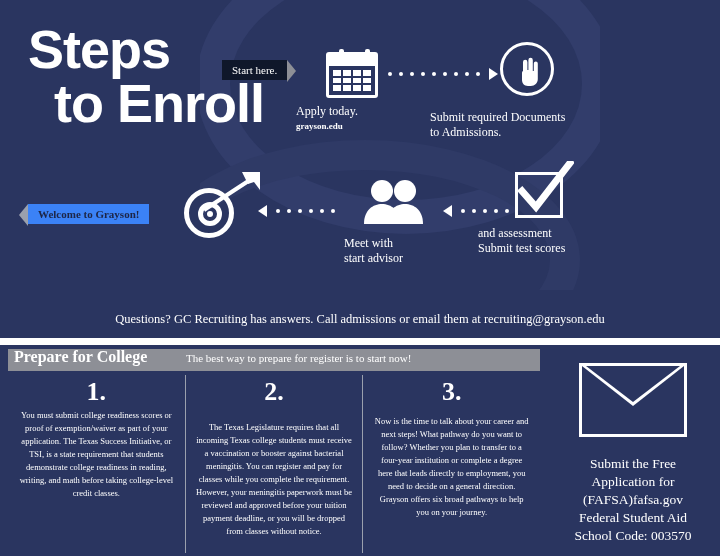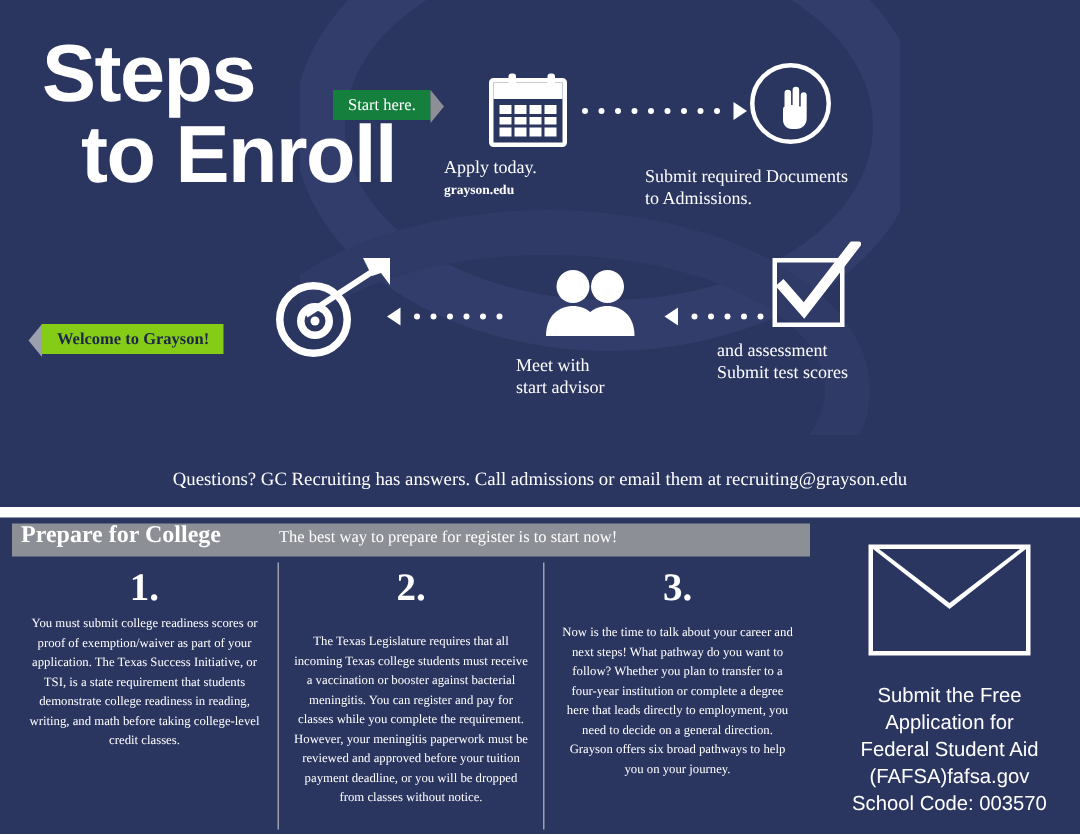--- a/index.html
+++ b/index.html
@@ -68,41 +68,41 @@
     font-family: "Liberation Sans", sans-serif;
     font-weight: bold;
     font-size: 54px;
     line-height: 54px;
     letter-spacing: -1px;
   }
   .steps-title .l2 { padding-left: 26px; display: block; }
 
   .tag {
     position: absolute;
-    background: #15803d;
+    background: #0f172a;
     color: #ffffff;
     font-family: "Liberation Serif", serif;
     font-size: 11px;
     padding: 4px 10px;
     white-space: nowrap;
   }
   .tag.start {
     left: 222px; top: 60px;
   }
   .tag.start:after {
     content: "";
     position: absolute;
     right: -9px; top: 0;
     border-top: 11px solid transparent;
     border-bottom: 11px solid transparent;
     border-left: 9px solid #8d8f96;
   }
   .tag.welcome {
-    left: 28px; top: 216px;
-    background: #84cc16;
+    left: 28px; top: 204px;
+    background: #3b82f6;
     color: #1d2647;
     font-weight: bold;
     font-size: 11px;
   }
   .tag.welcome:before {
     content: "";
     position: absolute;
     left: -9px; top: 0;
     border-top: 11px solid transparent;
     border-bottom: 11px solid transparent;
@@ -257,21 +257,21 @@
     content: "";
     position: absolute;
     left: 4px; top: 0;
     width: 0; height: 0;
     border-left: 47px solid transparent;
     border-right: 47px solid transparent;
     border-top: 36px solid #2a3560;
   }
   .fafsa-text {
     margin-top: 18px;
-    font-family: Liberation Sans, sans-serif;
+    font-family: Liberation Serif, serif;
     font-size: 13.5px;
     line-height: 18px;
   }
 
   
   .icon-box { position: absolute; }
   .cal {
     width: 52px; height: 46px;
     border: 3px solid #ffffff;
     border-radius: 3px;
@@ -484,20 +484,20 @@
         <div class="num">3.</div>
         <div class="body">Now is the time to talk about your career and next steps! What pathway do you want to follow? Whether you plan to transfer to a four-year institution or complete a degree here that leads directly to employment, you need to decide on a general direction. Grayson offers six broad pathways to help you on your journey.</div>
       </div>
     </div>
 
     <div class="fafsa">
       <div class="env"></div>
       <div class="fafsa-text">
         <div>Submit the Free</div>
         <div>Application for</div>
+        <div>(FAFSA)fafsa.gov</div>
         <div>Federal Student Aid</div>
-        <div>(FAFSA)fafsa.gov</div>
         <div>School Code: 003570</div>
       </div>
     </div>
   </div>
 
 </div>
 
 </body></html>

